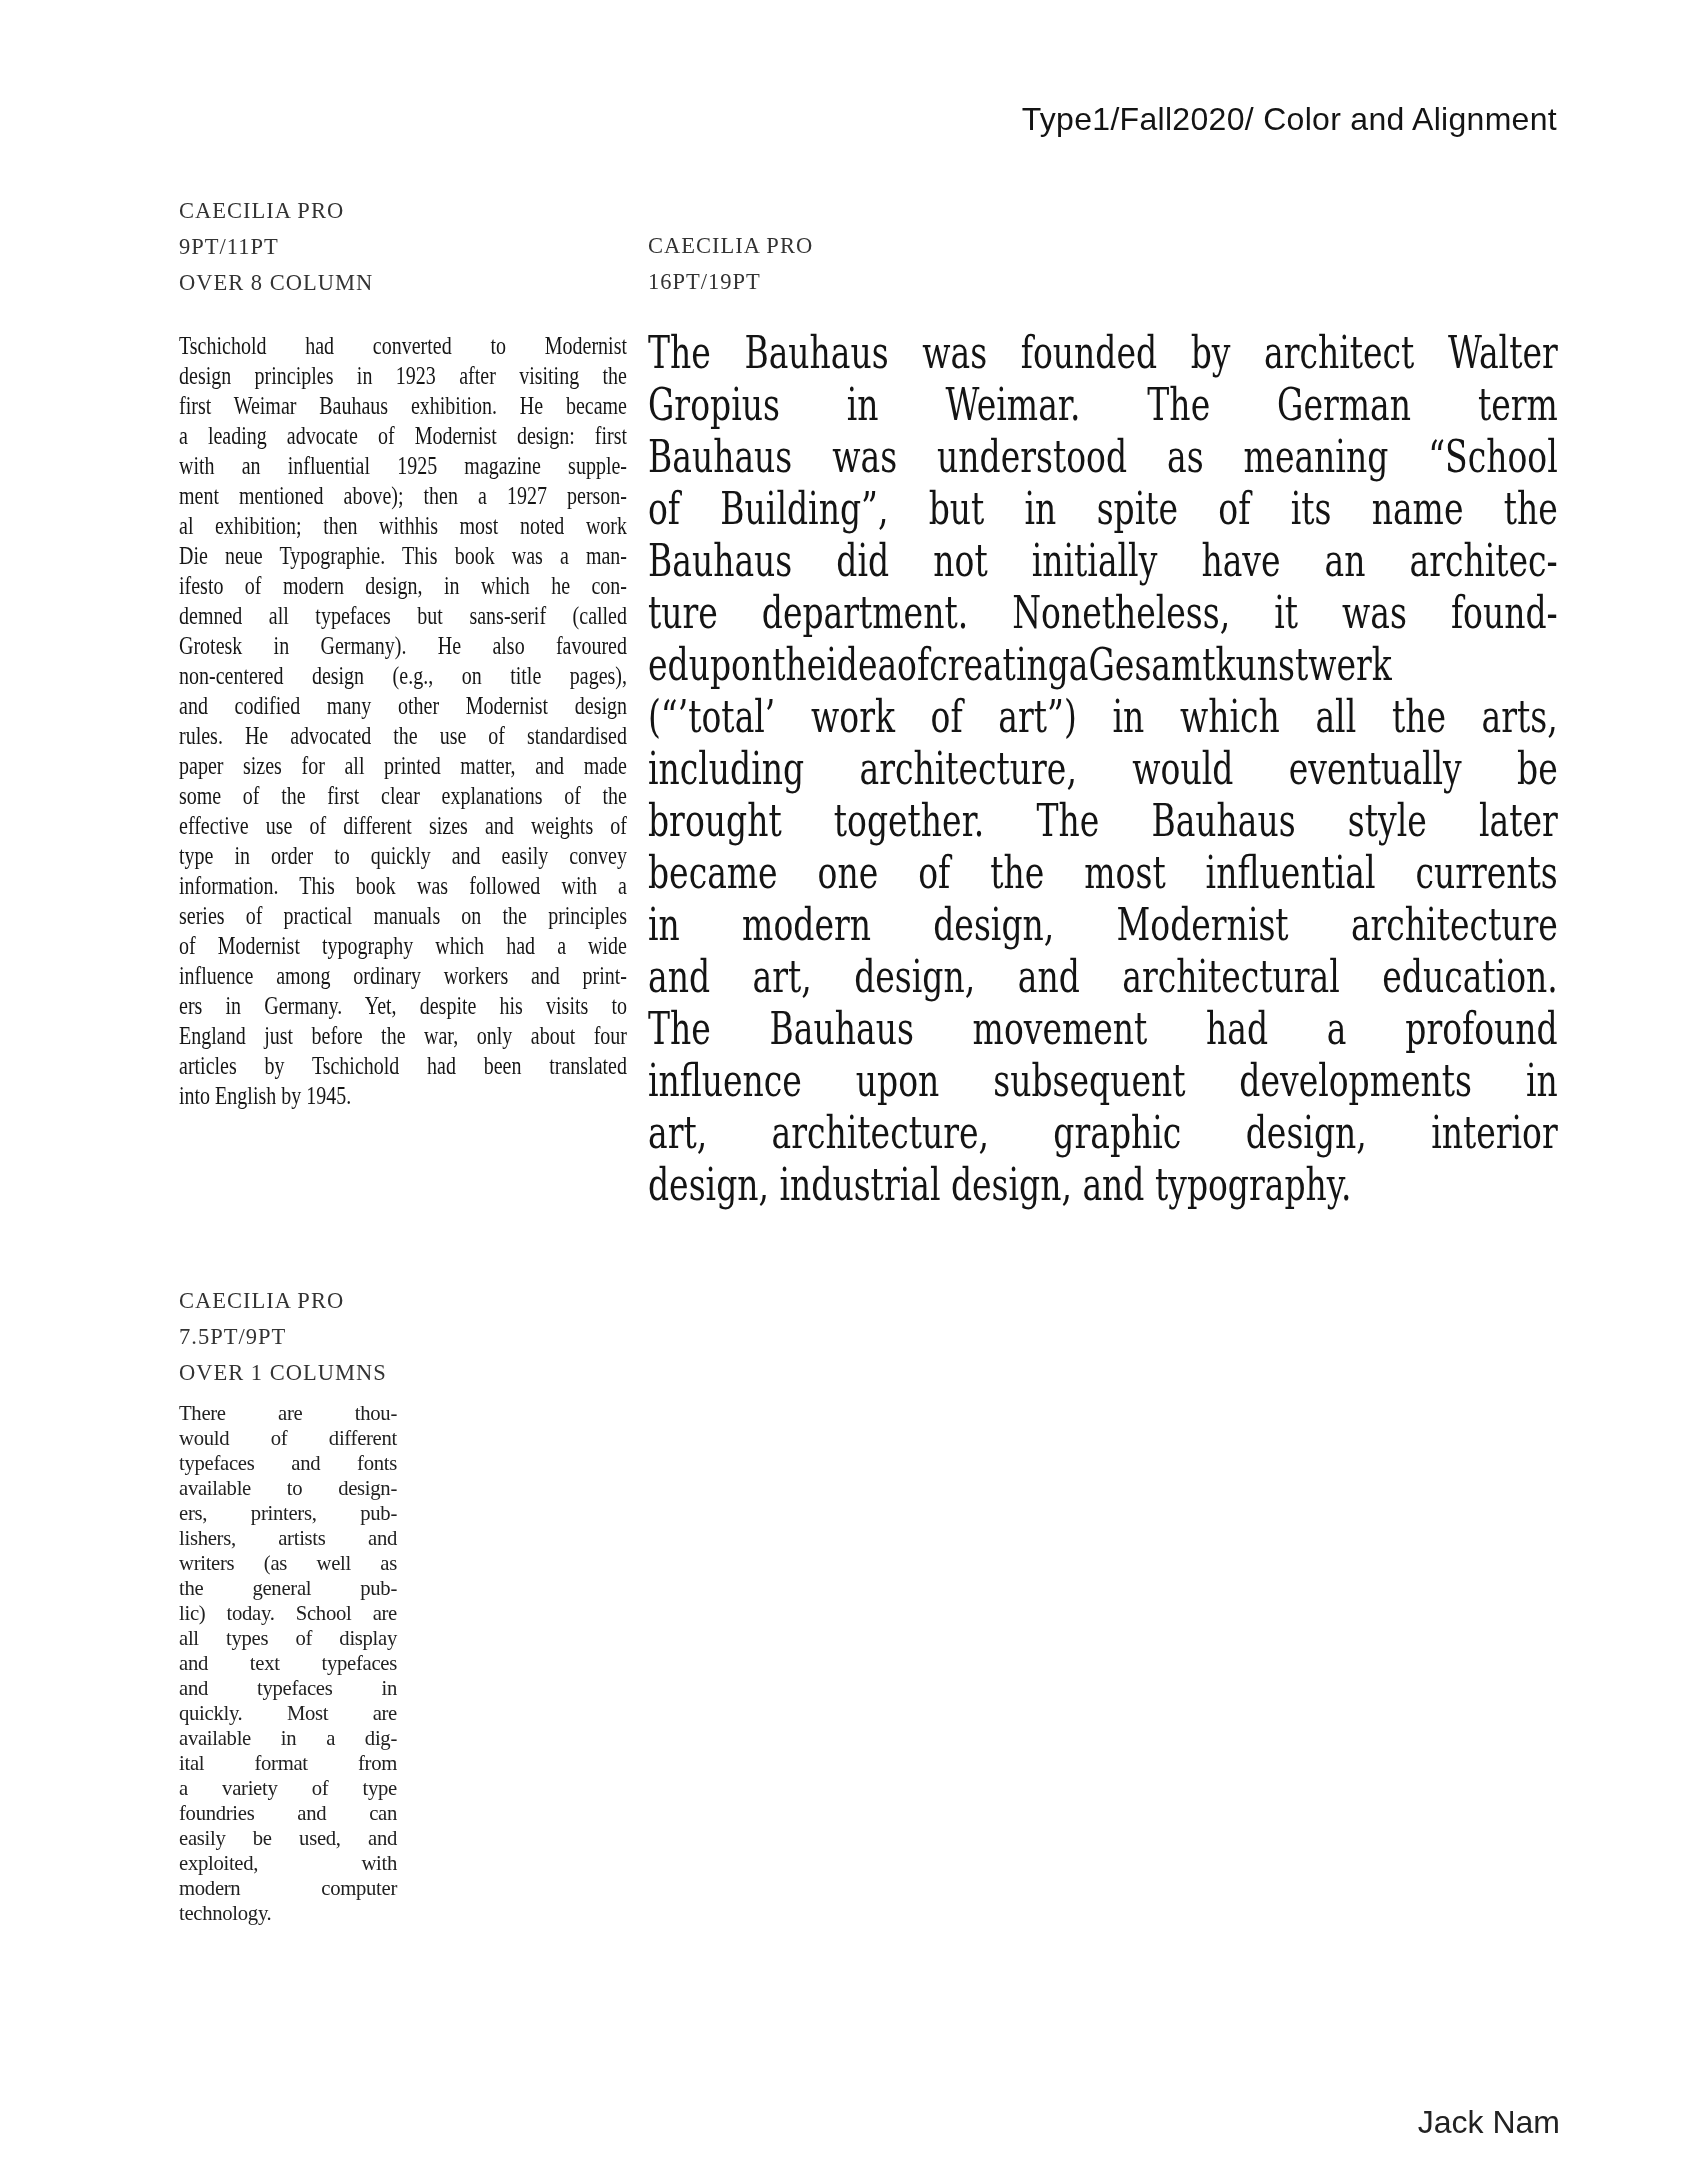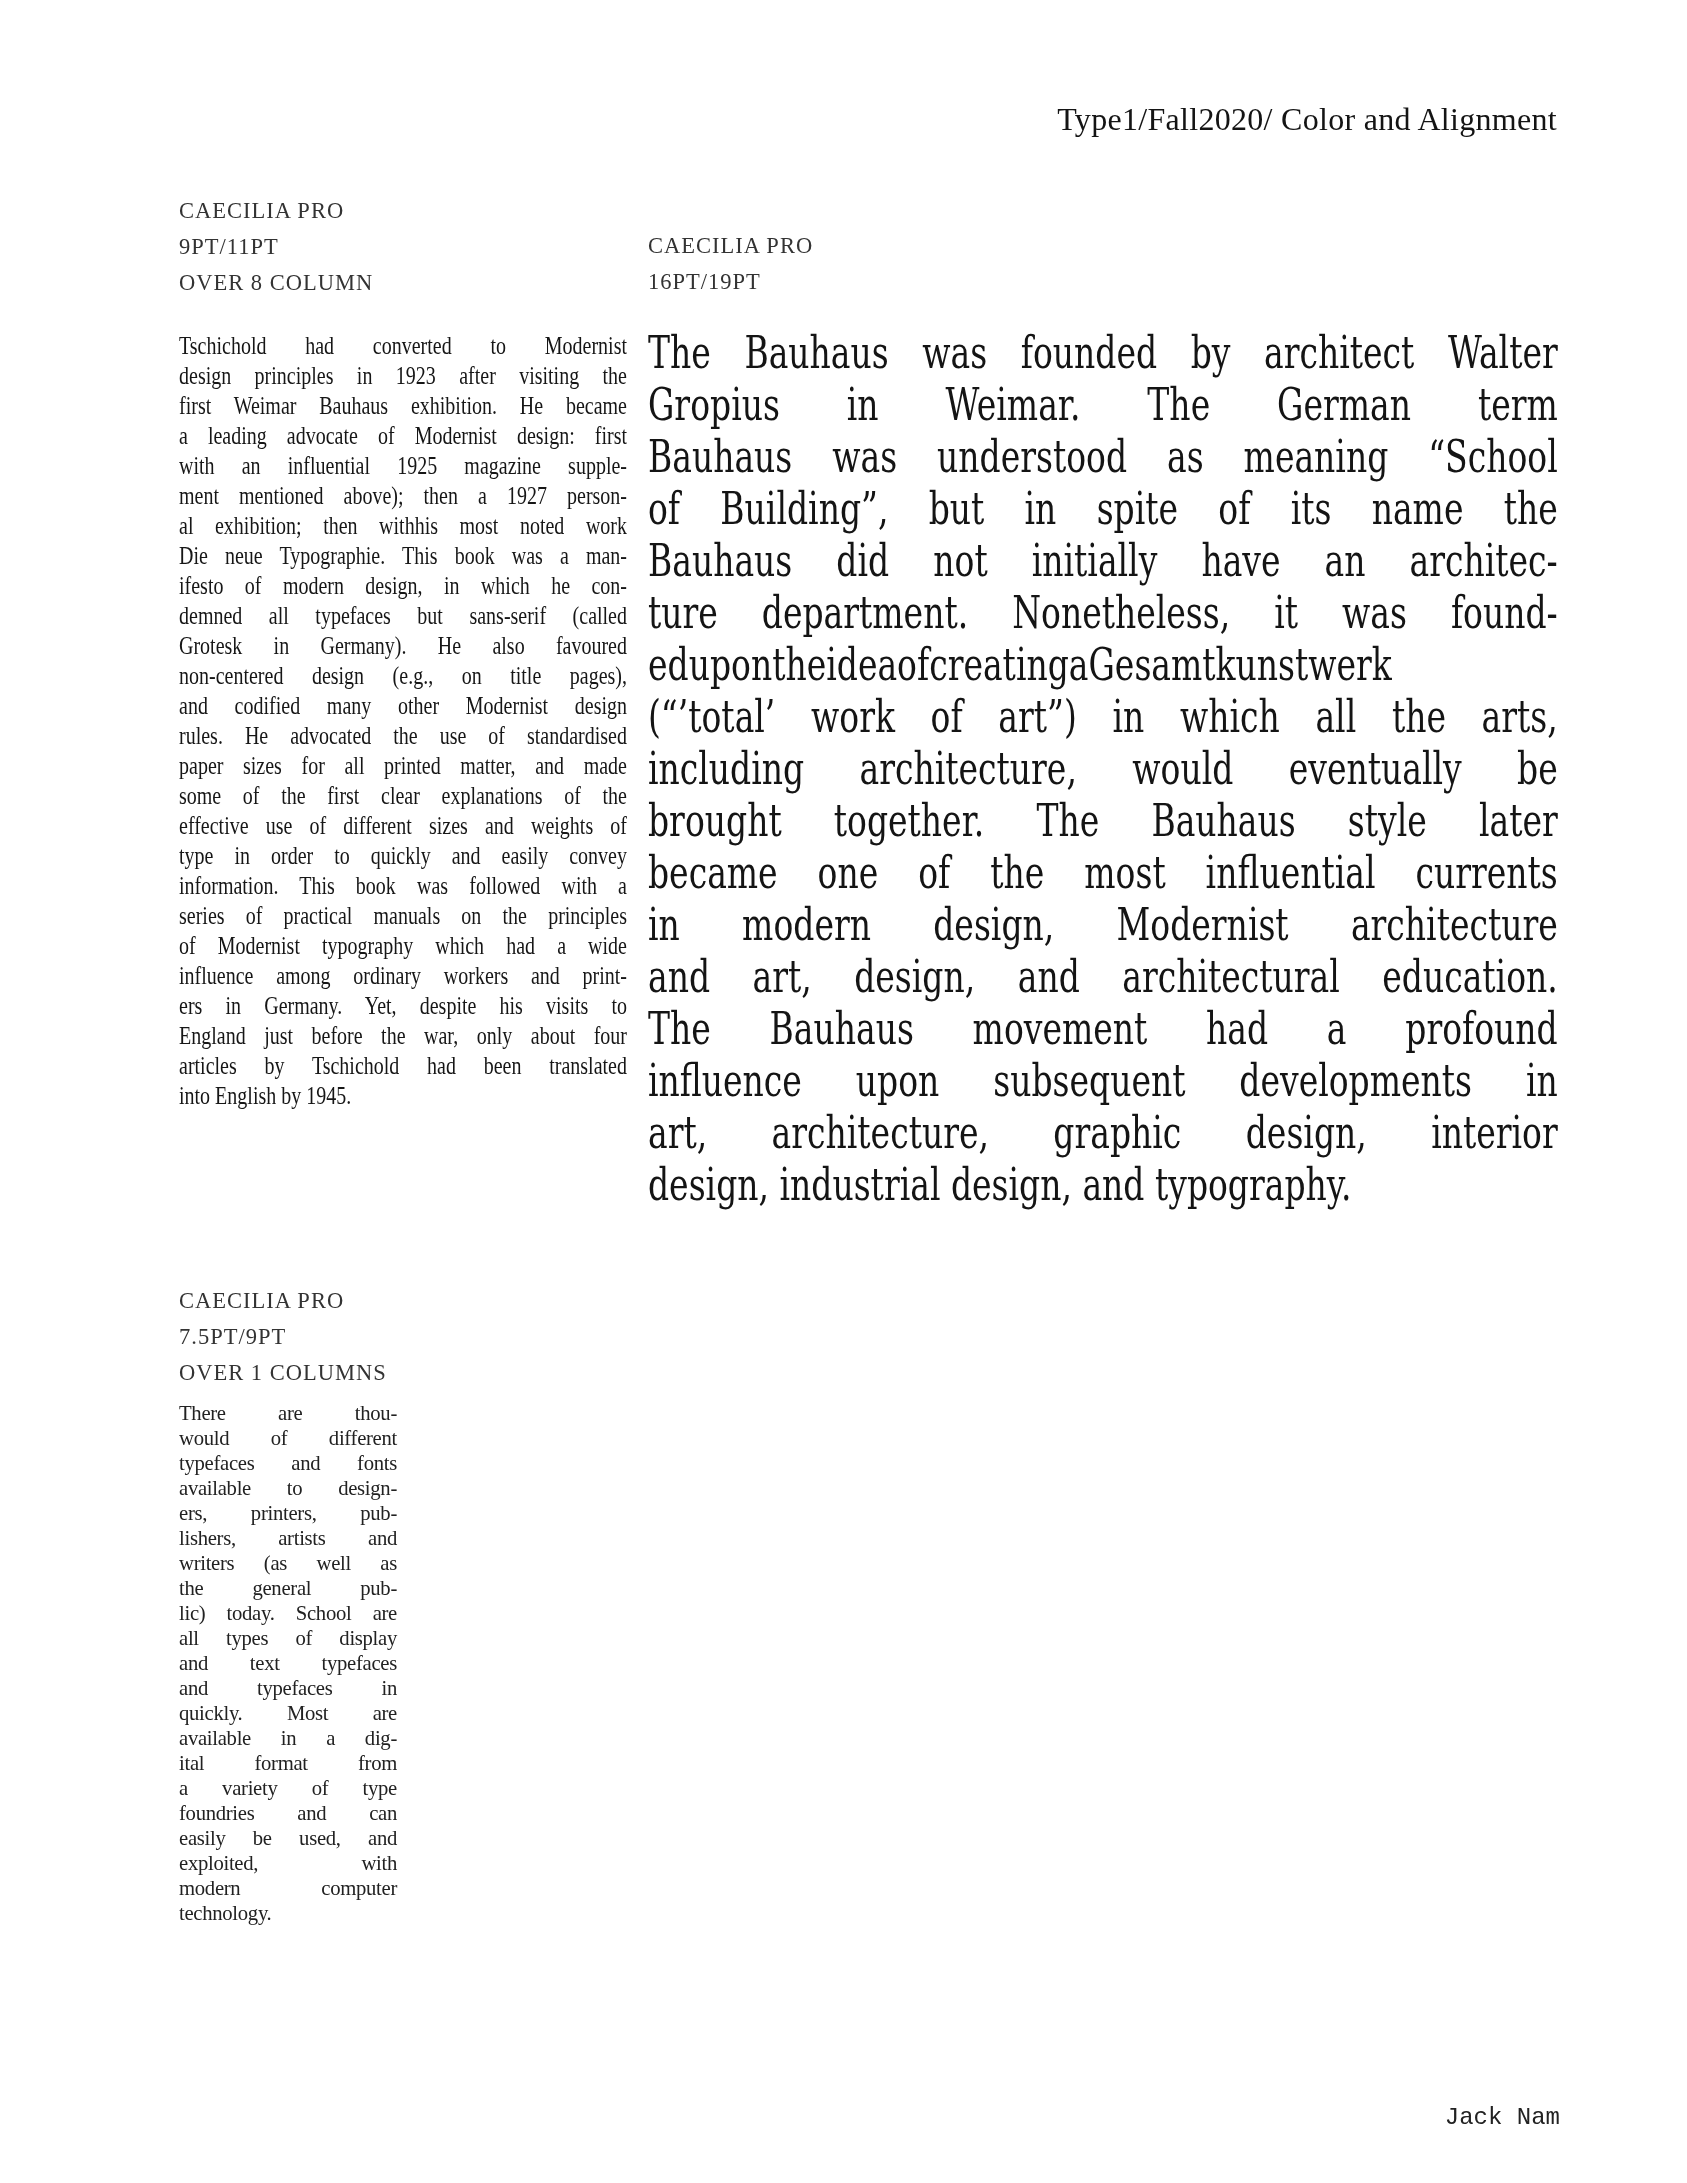--- a/index.html
+++ b/index.html
@@ -18,21 +18,21 @@
   .abs { position: absolute; }
 
   
   .page-header {
     top: 101px;
     right: 130px;
     font-size: 32px;
     color: #141414;
     text-align: right;
     letter-spacing: 0.3px;
-    font-family: Liberation Serif, serif;
+    font-family: Liberation Sans, sans-serif;
   }
 
   
   .spec-label {
     font-family: "Liberation Serif", serif;
     font-size: 22.5px;
     line-height: 36px;
     color: #333333;
     letter-spacing: 1px;
     font-weight: 400;
@@ -88,24 +88,24 @@
     color: #222222;
   }
 
   .label-1 { left: 179px; top: 169px; }
   .label-2 { left: 648px; top: 204px; }
   .label-3 { left: 179px; top: 1259px; }
 
   .page-footer {
     right: 127px;
     top: 2104px;
-    font-size: 24px;
+    font-size: 32px;
     color: #222222;
     text-align: right;
-    font-family: Liberation Mono, monospace;
+    font-family: Liberation Sans, sans-serif;
   }
 </style>
 </head>
 <body>
 
 <div class="abs page-header">Type1/Fall2020/ Color and Alignment</div>
 
 <div class="abs spec-label label-1">
     <div class="line">CAECILIA PRO</div>
     <div class="line">9PT/11PT</div>

